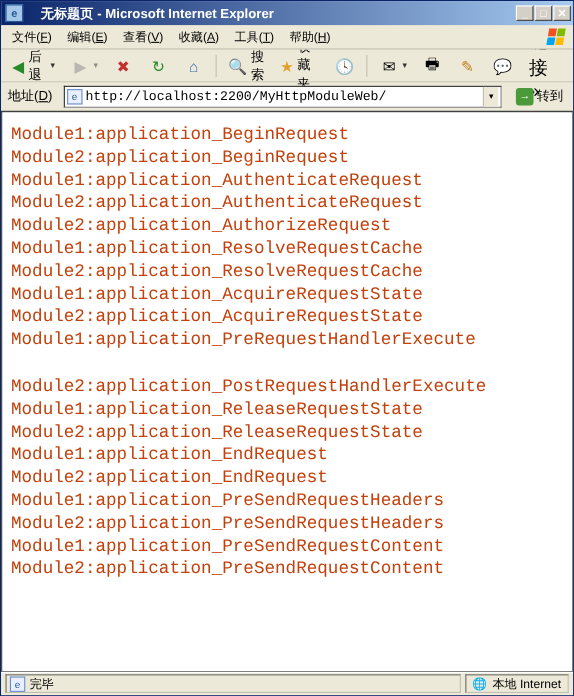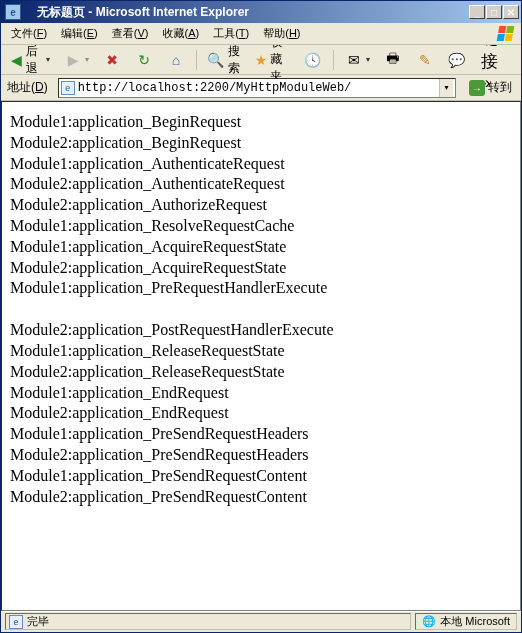--- a/index.html
+++ b/index.html
@@ -73,21 +73,21 @@
   .go-btn { display: flex; align-items: center; gap: 3px; padding: 0 4px; height: 20px; cursor: pointer; border: 1px solid transparent; border-radius: 3px; font-size: 12px; }
   .go-icon { width: 16px; height: 16px; background: #4a9a3a; border-radius: 3px; display: flex; align-items: center; justify-content: center; color: #fff; font-size: 10px; font-weight: bold; }
   .content {
     background: #fff;
     height: 510px;
     overflow: auto;
     padding: 10px 8px;
     border: 1px inset #808080;
     margin: 0;
   }
-  .content-line { font-family: Liberation Serif, serif; font-size: 16px; line-height: 1.3; color: #000000; }
+  .content-line { font-family: Liberation Mono, monospace; font-size: 16px; line-height: 1.3; color: #c2410c; }
   .content-gap { height: 21px; }
   .statusbar {
     background: #ece9d8;
     height: 20px;
     display: flex;
     align-items: center;
     padding: 0 4px;
     gap: 4px;
     border-top: 1px solid #fff;
     font-size: 11px;
@@ -190,20 +190,21 @@
 </div>
 
 <div class="content">
   <div id="block1">
       <div class="content-line">Module1:application_BeginRequest</div>
       <div class="content-line">Module2:application_BeginRequest</div>
       <div class="content-line">Module1:application_AuthenticateRequest</div>
       <div class="content-line">Module2:application_AuthenticateRequest</div>
       <div class="content-line">Module2:application_AuthorizeRequest</div>
       <div class="content-line">Module1:application_ResolveRequestCache</div>
+      <div class="content-line">Module2:application_ResolveRequestCache</div>
       <div class="content-line">Module1:application_AcquireRequestState</div>
       <div class="content-line">Module2:application_AcquireRequestState</div>
       <div class="content-line">Module1:application_PreRequestHandlerExecute</div>
     </div>
   <div class="content-gap"></div>
   <div id="block2">
       <div class="content-line">Module2:application_PostRequestHandlerExecute</div>
       <div class="content-line">Module1:application_ReleaseRequestState</div>
       <div class="content-line">Module2:application_ReleaseRequestState</div>
       <div class="content-line">Module1:application_EndRequest</div>
@@ -215,15 +216,15 @@
     </div>
 </div>
 
 <div class="statusbar">
   <div class="status-left">
     <span class="page-icon">e</span>
     <span>完毕</span>
   </div>
   <div class="status-right">
     <span class="zone-icon">🌐</span>
-    <span>本地 Microsoft</span>
+    <span>本地 Internet</span>
   </div>
 </div>
 
 </body></html>

